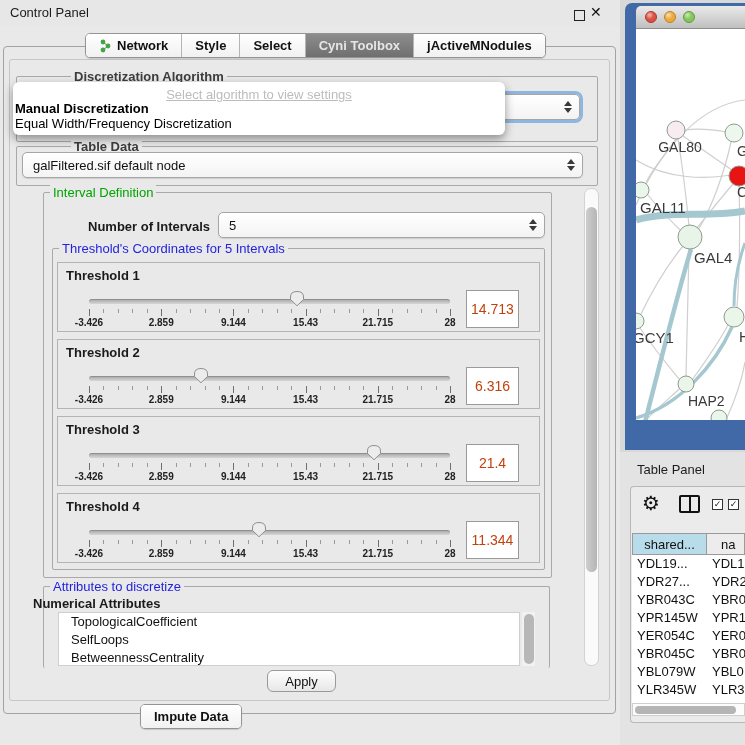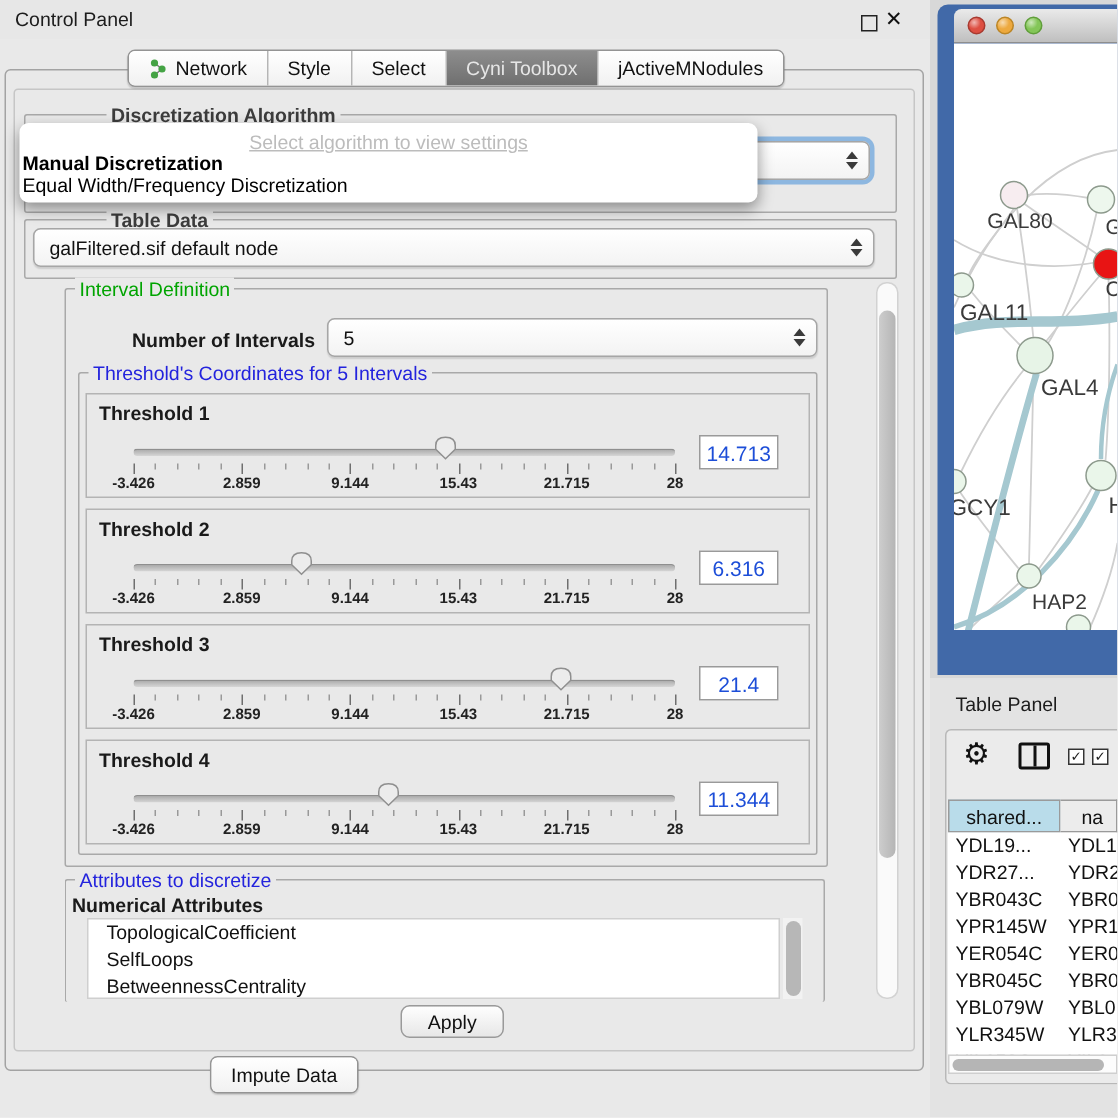--- a/index.html
+++ b/index.html
@@ -11,21 +11,21 @@
   .cp { position:absolute; left:0; top:0; width:620px; height:745px; background:#e9e9e9; }
   .cp-titlebar { position:absolute; left:0; top:0; width:620px; height:26px; background:#e7e7e7; }
   .cp-title { position:absolute; left:10px; top:5px; font-size:13px; color:#1c1c1c; }
   .float-btn { position:absolute; left:574px; top:10px; width:11px; height:11px; border:1.6px solid #222; background:transparent; }
   .close-btn { position:absolute; left:590px; top:4px; font-size:14px; font-weight:bold; color:#111; }
 
   .outer-border { position:absolute; left:3px; top:46px; width:613px; height:668px; border:1px solid #a3a3a3; border-radius:4px; }
   .inner-border { position:absolute; left:9px; top:59px; width:601px; height:642px; border:1px solid #c6c6c6; border-radius:3px; }
 
   .seg { position:absolute; display:inline-flex; height:25px; border:1px solid #949494; border-radius:5px; overflow:hidden; background:#fff; box-shadow:0 1px 1px rgba(0,0,0,.15); z-index:10; }
-  .seg-item { display:flex; align-items:center; gap:5px; padding:0 13px; font-size:13px; font-weight:normal; color:#111; background:linear-gradient(#ffffff,#f1f1f1); border-left:1px solid #b5b5b5; white-space:nowrap; }
+  .seg-item { display:flex; align-items:center; gap:5px; padding:0 13px; font-size:13px; font-weight:bold; color:#111; background:linear-gradient(#ffffff,#f1f1f1); border-left:1px solid #b5b5b5; white-space:nowrap; }
   .seg-item:first-child { border-left:none; }
   .seg-item.sel { background:linear-gradient(#8d8d8d,#6f6f6f); color:#e6e6e6; }
 
   .group { position:absolute; border:1px solid #a9a9a9; border-radius:2px; }
   .legend { position:absolute; top:-8px; left:6px; background:#e9e9e9; padding:0 3px; font-size:13px; white-space:nowrap; }
   .legend.dark { color:#3c3c3c; font-weight:bold;margin-left:48px; }
   .legend.green { color:#00a400; }
   .legend.blue { color:#2323dd; }
 
   .combo { position:absolute; height:26px; border:1px solid #a6a6a6; border-radius:5px; background:linear-gradient(#ffffff,#f3f3f3); display:flex; align-items:center; padding:0 22px 0 10px; font-size:13px; color:#111; box-shadow:0 1px 1px rgba(0,0,0,.12); }
@@ -42,21 +42,21 @@
 
   .vscroll-track { position:absolute; left:584px; top:188px; width:15px; height:478px; background:#fafafa; border:1px solid #d2d2d2; border-radius:7px; }
   .vscroll-thumb { position:absolute; left:1px; top:18px; width:11px; height:365px; background:linear-gradient(90deg,#cdcdcd,#b5b5b5); border-radius:6px; }
 
   .th-panel { position:absolute; left:57px; width:483px; height:70px; border:1px solid #b4b4b4; background:#e9e9e9; }
   .th-label { position:absolute; left:8px; top:5px; font-weight:bold; font-size:13px; }
   .th-track { position:absolute; left:31px; top:36px; width:361px; height:5px; border-radius:3px; background:linear-gradient(#aeaeae,#d6d6d6); border-top:1px solid #8f8f8f; }
   .tick { position:absolute; width:1px; background:#6f6f6f; }
   .tick-lbl { position:absolute; width:60px; text-align:center; font-size:10px; font-weight:bold; color:#222; }
   .th-handle { position:absolute; top:27px; width:16px; height:17px; }
-  .th-value { position:absolute; left:408px; top:27px; width:53px; height:23px; background:#fff; border:1px solid #9a9a9a; display:flex; align-items:center; justify-content:center; font-size:14px; color:#1d4ed8; }
+  .th-value { position:absolute; left:408px; top:27px; width:53px; height:38px; background:#fff; border:1px solid #9a9a9a; display:flex; align-items:center; justify-content:center; font-size:14px; color:#c2410c; }
 
   .attr-list { position:absolute; left:58px; top:612px; width:462px; height:54px; background:#fff; border:1px solid #cfcfcf; overflow:hidden; }
   .attr-item { height:18px; line-height:18px; padding-left:12px; font-size:13px; color:#111; white-space:nowrap; }
   .list-scroll { position:absolute; left:522px; top:612px; width:13px; height:54px; background:#f2f2f2; }
   .list-thumb { position:absolute; left:1.5px; top:2px; width:10px; height:50px; background:#b7b7b7; border-radius:5px; }
 
   .apply { position:absolute; left:267px; top:670px; width:69px; height:22px; border:1px solid #9a9a9a; border-radius:6px; background:linear-gradient(#fefefe,#e7e7e7); font-size:13px; color:#111; display:flex; align-items:center; justify-content:center; }
 
   
   .nw { position:absolute; left:625px; top:3px; width:120px; height:447px; background:#4169a8; border-top-left-radius:7px; }
@@ -324,21 +324,21 @@
           <div class="th-handle" style="left: 192.667px;"><svg width="16" height="17" xmlns="http://www.w3.org/2000/svg">
               <path d="M1.5,7 Q1.5,1.5 8,1.5 Q14.5,1.5 14.5,7 L14.5,9.5 L8,15.8 L1.5,9.5 Z" fill="#ececec" stroke="#8f8f8f" stroke-width="1"></path>
             </svg></div>
           <div class="th-value">11.344</div>
         </div>
       </div>
 
     <div class="group" style="left:43px; top:586px; width:507px; height:82px; border-bottom:none;">
       <span class="legend blue">Attributes to discretize</span>
     </div>
-    <div style="position:absolute; left:48px; top:596px; font-weight:bold;">Numerical Attributes</div>
+    <div style="position:absolute; left:33px; top:596px; font-weight:bold;">Numerical Attributes</div>
     <div class="attr-list" id="attr-list">
         <div class="attr-item">TopologicalCoefficient</div>
         <div class="attr-item">SelfLoops</div>
         <div class="attr-item">BetweennessCentrality</div>
       </div>
     <div class="list-scroll">
         <div class="list-thumb"></div>
       </div>
 
     <div class="apply">Apply</div>

